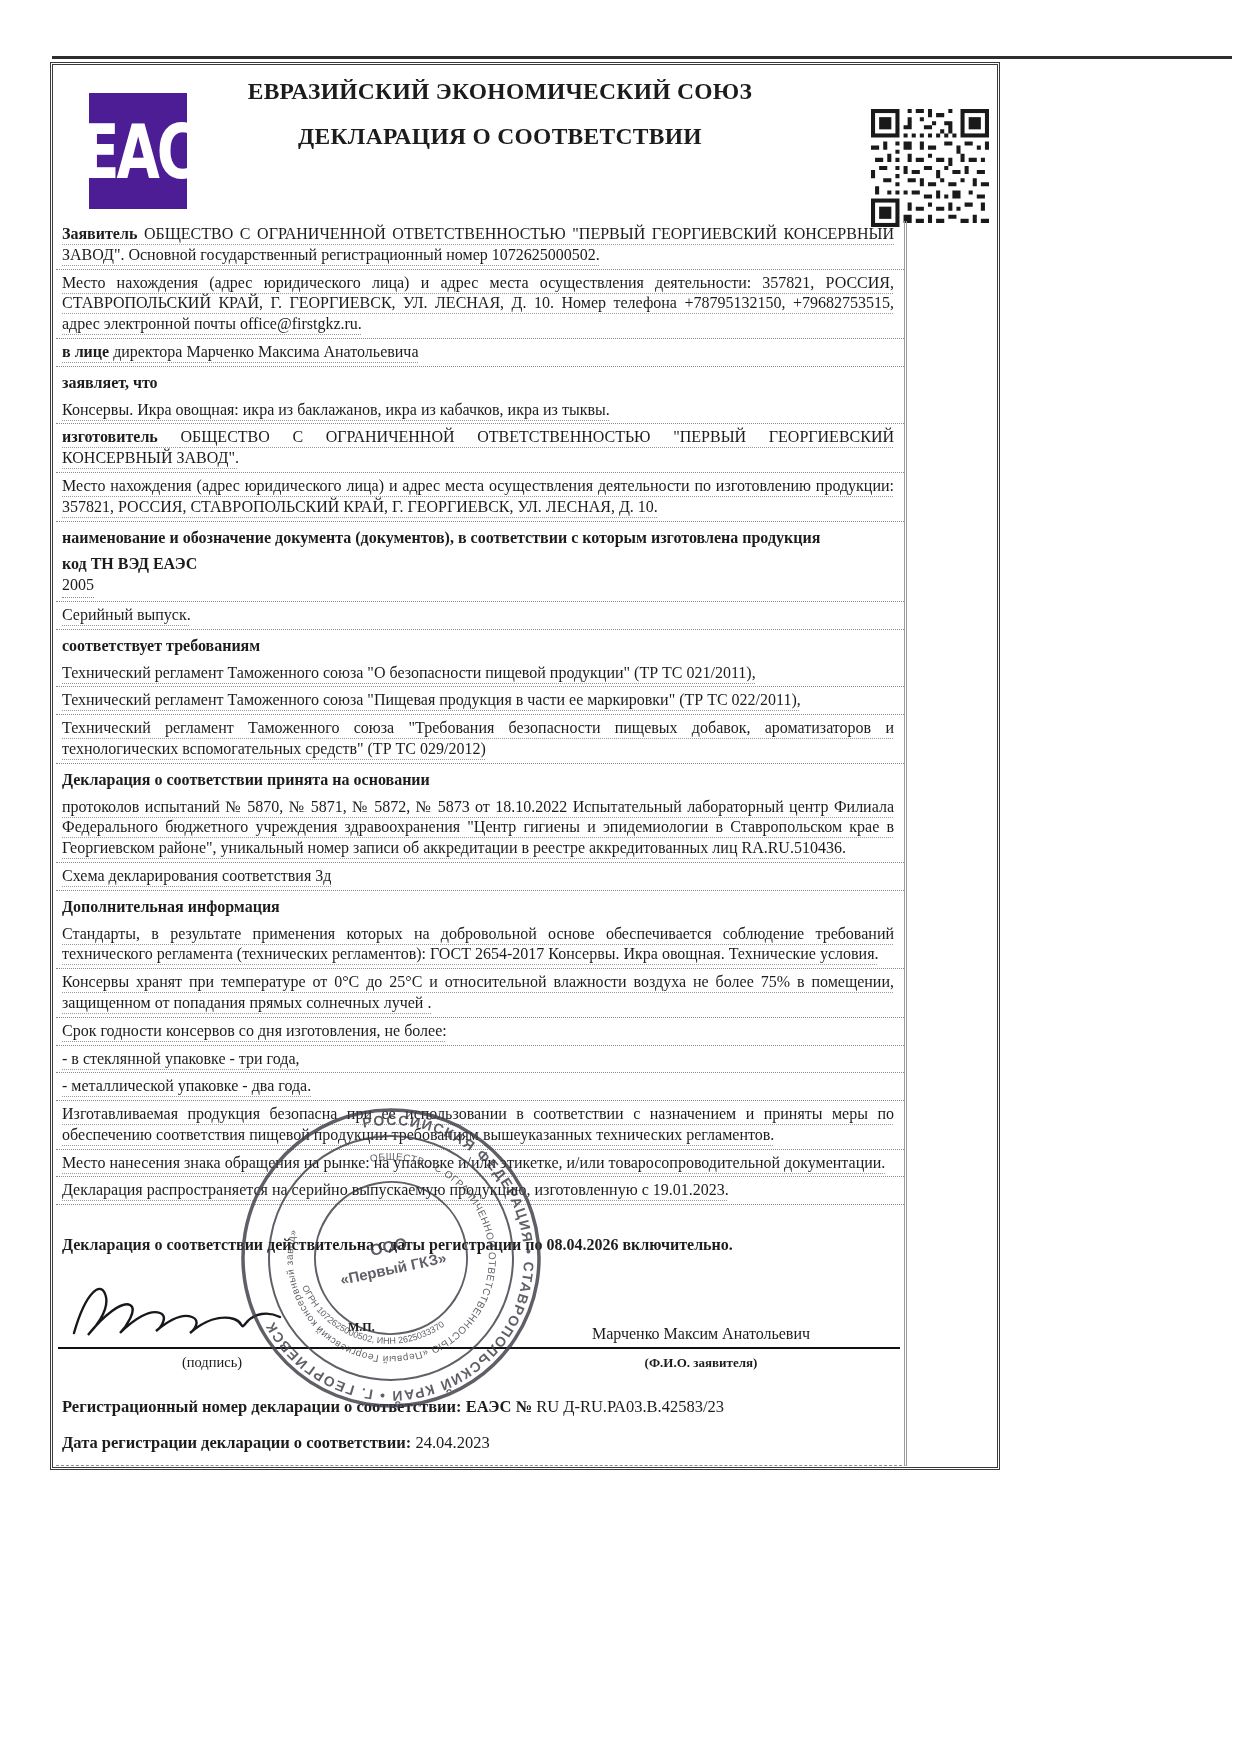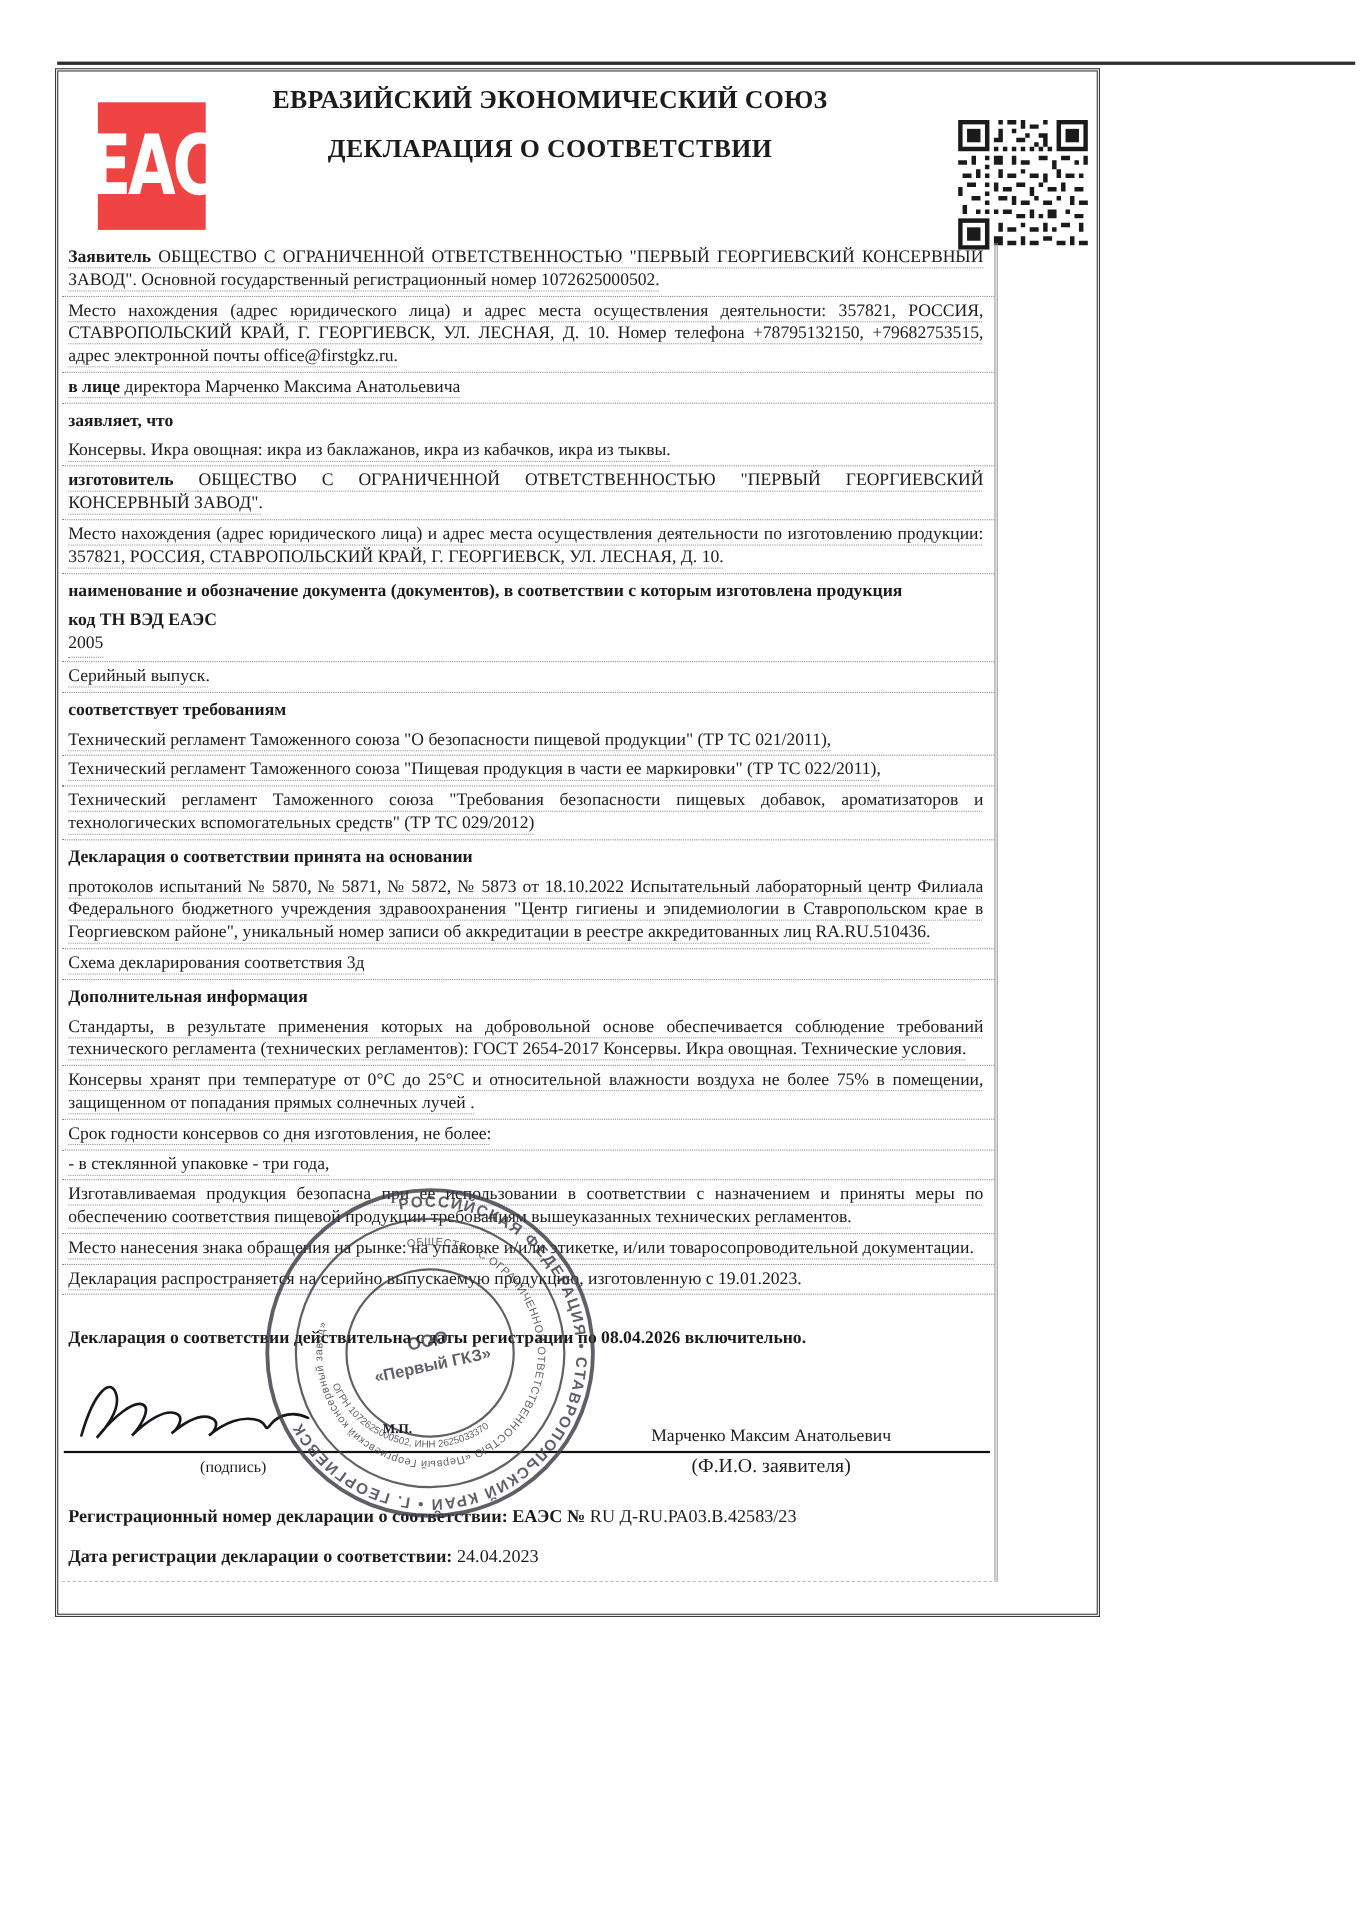--- a/index.html
+++ b/index.html
@@ -2,21 +2,21 @@
 <html><head>
 <meta charset="utf-8">
 <style>
   * {margin:0; padding:0; box-sizing:border-box;}
   html,body {background:#ffffff;}
   body {width:1240px; height:1754px; position:relative; font-family:"Liberation Serif", serif; color:#1c1c1c; overflow:hidden;}
   .page {position:absolute; inset:0; background:#fff;}
   .top-line {position:absolute; left:52px; top:56px; width:1180px; border-top:3px solid #2e2e2e;}
   .frame {position:absolute; left:50px; top:62px; width:950px; height:1408px; border:3px double #3a3a3a; background:#fff;}
   .header {position:relative; height:156px;}
-  .eac {position:absolute; left:36px; top:28px; width:98px; height:116px; background:#ef4444; color:#fff;
+  .eac {position:absolute; left:36px; top:28px; width:98px; height:116px; background:#4c1d95; color:#fff;
         display:flex; align-items:center; justify-content:center;
         font-family:"DejaVu Sans", sans-serif; font-weight:bold; font-size:56px; letter-spacing:-3px;}
   .eac span {transform:scaleY(1.35); display:inline-block;}
   .qr {position:absolute; right:8px; top:44px; width:118px; height:118px;}
   .titles {position:absolute; left:150px; right:200px; top:12px; text-align:center;}
   .title, .subtitle {font-size:23.5px; font-weight:bold; letter-spacing:0.3px; line-height:1.25;}
   .subtitle {margin-top:16px;}
   .content {position:relative; margin:0 90px 0 3px; border-right:3px double #9b9b9b; border-bottom:1px dashed #8f8f8f; padding-bottom:4px;}
   .row {font-size:16px; line-height:1.3; padding:3px 10px 3px 6px; border-bottom:1px dotted #8a8a8a;}
   .row .u {text-decoration:underline; text-decoration-style:dotted; text-decoration-color:#999; text-decoration-thickness:1px; text-underline-offset:5px;}
@@ -26,21 +26,21 @@
   .tnrow {display:flex; align-items:baseline;flex-direction:column;}
   .tnlabel {font-weight:bold; width:180px; flex:none;}
   .tnval {flex:1; border-bottom:1px dotted #8a8a8a; padding-bottom:1px;}
   .validity {font-weight:bold; border-bottom:none; margin-top:22px; padding-top:8px;}
   .sig-area {position:relative; height:116px; font-size:16px;}
   .sig-line {position:absolute; left:2px; right:4px; bottom:26px; border-top:2px solid #101010;}
   .sig-svg {position:absolute; left:12px; bottom:22px;}
   .mp {position:absolute; left:292px; bottom:40px; font-weight:bold; font-size:12px; z-index:2;}
   .app-name {position:absolute; left:430px; width:430px; bottom:32px; text-align:center;}
   .cap-sign {position:absolute; left:66px; width:180px; bottom:4px; text-align:center; font-size:14.5px;}
-  .cap-name {position:absolute; left:430px; width:430px; bottom:4px; text-align:center; font-size:18px;}
+  .cap-name {position:absolute; left:430px; width:430px; bottom:4px; text-align:center; font-size:13px;font-weight:bold;}
   .stamp {position:absolute; left:180px; top:-156px; opacity:0.82; z-index:1;}
   .footer {padding:6px 6px 8px 6px; font-size:16.5px;}
   .footer .fline {margin-top:16px;}
 </style>
 </head>
 <body>
 
 <div class="page">
   <div class="top-line"></div>
 
@@ -107,20 +107,21 @@
       <div class="row"><span class="u">Технический регламент Таможенного союза "Пищевая продукция в части ее маркировки" (ТР ТС 022/2011),</span></div>
       <div class="row j"><span class="u">Технический регламент Таможенного союза "Требования безопасности пищевых добавок, ароматизаторов и технологических вспомогательных средств" (ТР ТС 029/2012)</span></div>
       <div class="row hdr">Декларация о соответствии принята на основании</div>
       <div class="row j"><span class="u">протоколов испытаний № 5870, № 5871, № 5872, № 5873 от 18.10.2022 Испытательный лабораторный центр Филиала Федерального бюджетного учреждения здравоохранения "Центр гигиены и эпидемиологии в Ставропольском крае в Георгиевском районе", уникальный номер записи об аккредитации в реестре аккредитованных лиц RA.RU.510436.</span></div>
       <div class="row"><span class="u">Схема декларирования соответствия 3д</span></div>
       <div class="row hdr">Дополнительная информация</div>
       <div class="row j"><span class="u">Стандарты, в результате применения которых на добровольной основе обеспечивается соблюдение требований технического регламента (технических регламентов): ГОСТ 2654-2017 Консервы. Икра овощная. Технические условия.</span></div>
       <div class="row j"><span class="u">Консервы хранят при температуре от 0°С до 25°С и относительной влажности воздуха не более 75% в помещении, защищенном от попадания прямых солнечных лучей .</span></div>
       <div class="row"><span class="u">Срок годности консервов со дня изготовления, не более:</span></div>
       <div class="row"><span class="u">- в стеклянной упаковке - три года,</span></div>
+      <div class="row"><span class="u">- металлической упаковке - два года.</span></div>
       <div class="row j"><span class="u">Изготавливаемая продукция безопасна при ее использовании в соответствии с назначением и приняты меры по обеспечению соответствия пищевой продукции требованиям вышеуказанных технических регламентов.</span></div>
       <div class="row"><span class="u">Место нанесения знака обращения на рынке: на упаковке и/или этикетке, и/или товаросопроводительной документации.</span></div>
       <div class="row"><span class="u">Декларация распространяется на серийно выпускаемую продукцию, изготовленную с 19.01.2023.</span></div>
       <div class="row validity">Декларация о соответствии действительна с даты регистрации по 08.04.2026 включительно.</div>
 
       <div class="sig-area">
 
         <svg class="stamp" width="310" height="310" viewBox="0 0 310 310">
           <g transform="rotate(-12 155 155)" fill="none" stroke="#3c3c46">
             <circle cx="155" cy="155" r="148" stroke-width="3.5"></circle>

